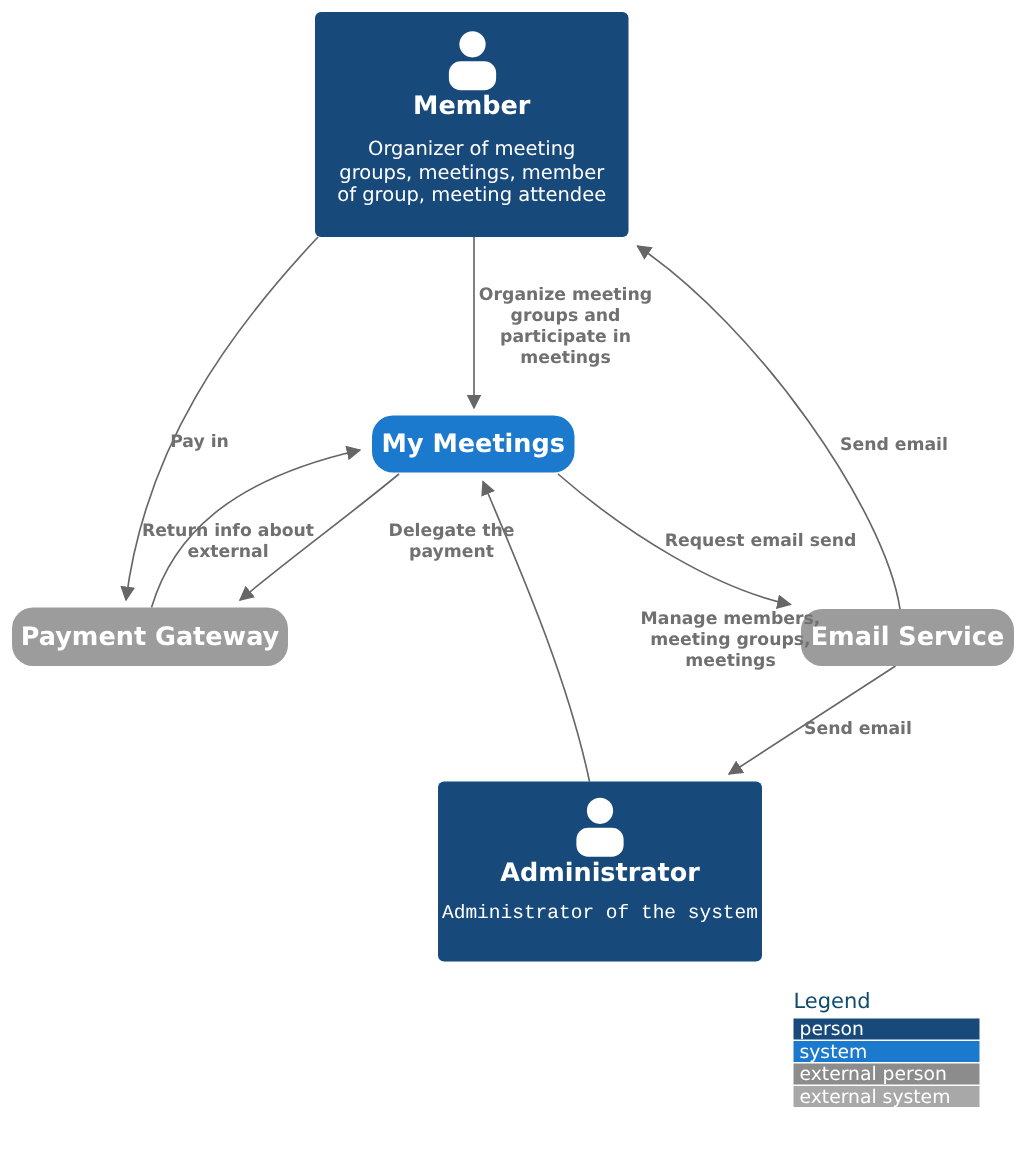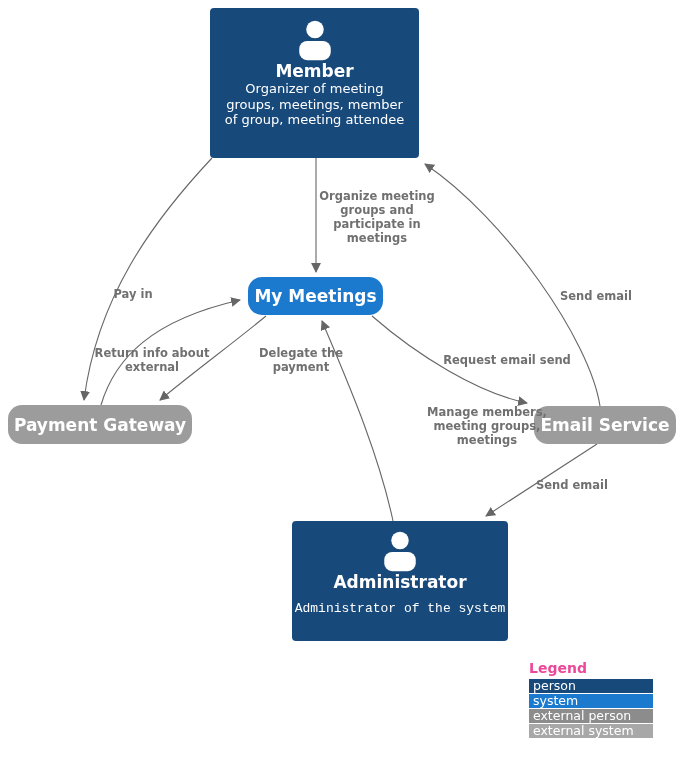--- a/index.html
+++ b/index.html
@@ -14,21 +14,21 @@
 
   .node{position:absolute;color:#fff;text-align:center;box-sizing:border-box;}
   .person{
     background:var(--person-bg);border-radius:4px;
     display:flex;flex-direction:column;align-items:center;
   }
   #member{left:210px;top:8px;width:209px;height:150px;padding-top:11px;}
   #administrator{left:292px;top:521px;width:216px;height:120px;padding-top:9px;}
   .icon svg{display:block;}
   .node-title{font-size:17px;font-weight:bold;line-height:20px;}
-  .node-desc{font-size:13px;line-height:15.5px;white-space:pre-line;}
+  .node-desc{font-size:13px;line-height:15.5px;margin-top:11px;white-space:pre-line;}
   #administrator .node-desc{margin-top:9px;font-family:Liberation Mono, monospace;}
 
   .sys{
     display:flex;align-items:center;justify-content:center;
     font-size:17px;font-weight:bold;border-radius:14px;
   }
   #my-meetings{left:248px;top:277px;width:135px;height:38px;background:var(--system-bg);}
   #payment-gateway{left:8px;top:405px;width:184px;height:39px;background:var(--external-system-bg);}
   #email-service{left:534px;top:406px;width:142px;height:38px;background:var(--external-system-bg);}
 
@@ -40,21 +40,21 @@
   #lbl-organize{left:377px;top:217px;}
   #lbl-pay-in{left:133px;top:294px;}
   #lbl-return-info{left:152px;top:360px;}
   #lbl-delegate{left:301px;top:360px;}
   #lbl-request-email{left:507px;top:360px;}
   #lbl-send-email-member{left:596px;top:296px;}
   #lbl-manage{left:470px;top:426px;margin-left:17px;}
   #lbl-send-email-admin{left:572px;top:485px;}
 
   .legend{position:absolute;left:529px;top:660px;width:124px;}
-  .legend-title{font-size:14px;font-weight:bold;color:#ec4899;margin-bottom:3px;}
+  .legend-title{font-size:14px;font-weight:normal;color:#0c4a6e;margin-bottom:3px;}
   .legend-row{
     height:14px;line-height:14px;margin-bottom:1px;padding-left:4px;
     font-size:12.5px;color:#fff;box-sizing:border-box;
   }
   .legend-row.person-row{background:var(--person-bg);}
   .legend-row.system-row{background:var(--system-bg);}
   .legend-row.ext-person-row{background:var(--legend-external-person-bg);}
   .legend-row.ext-system-row{background:var(--legend-external-system-bg);}
 </style>
 </head>

